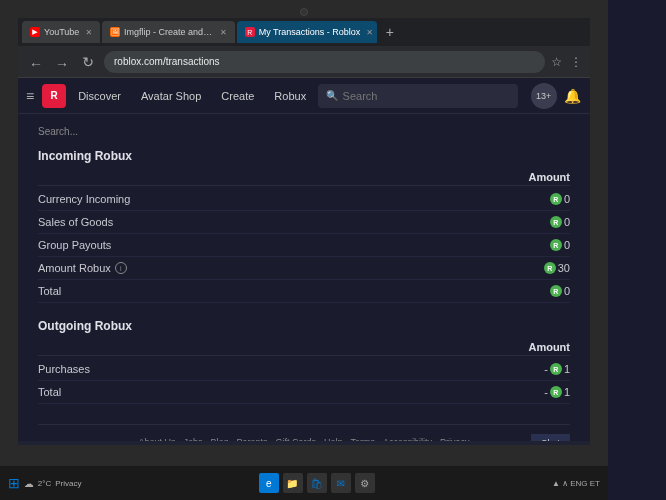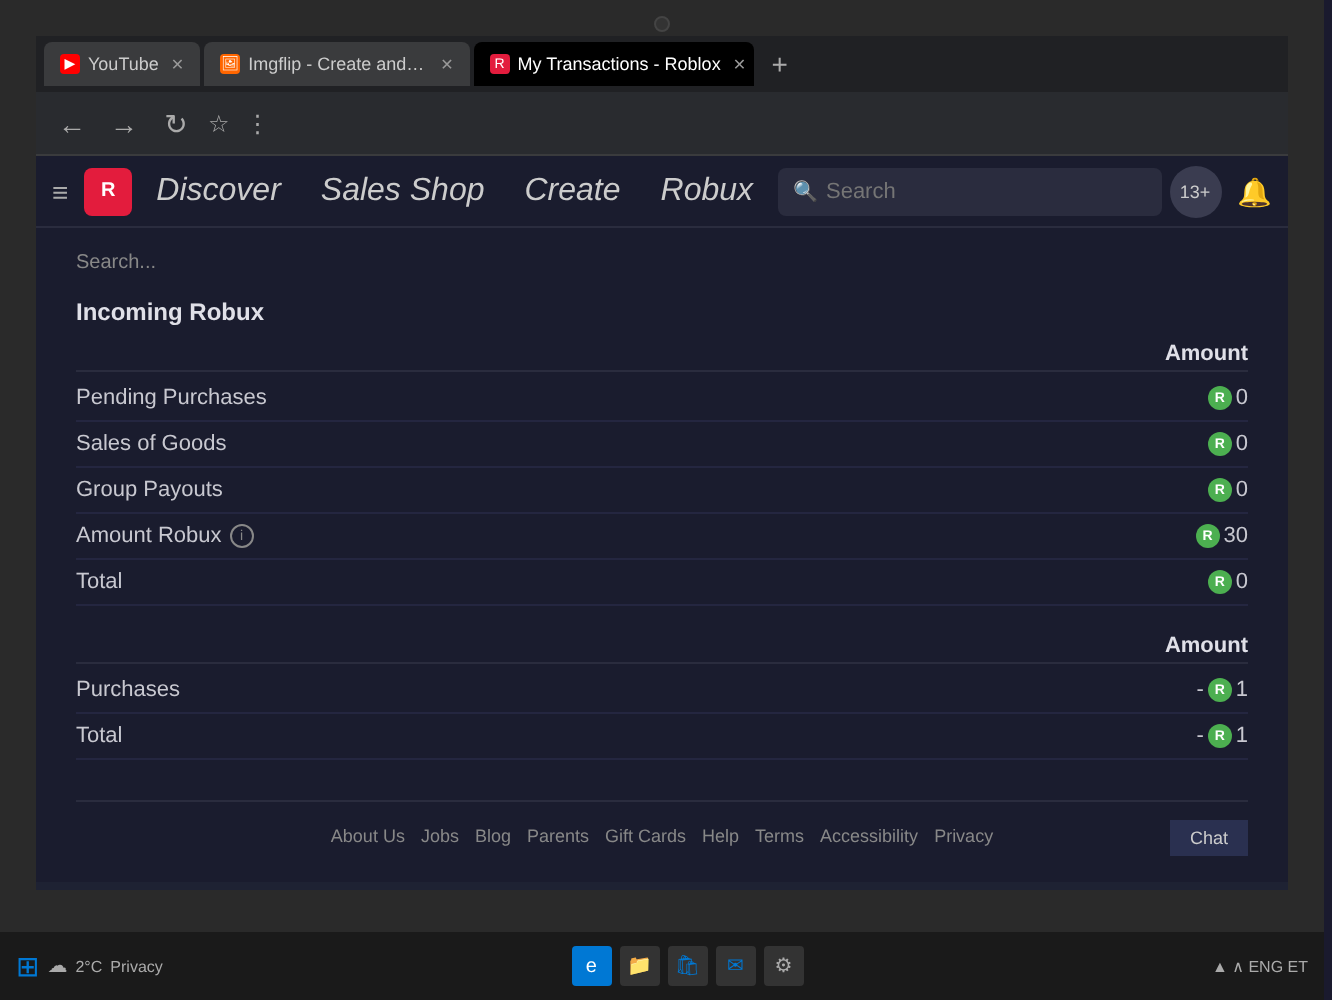--- a/index.html
+++ b/index.html
@@ -7,21 +7,21 @@
       width: 666px;
       height: 500px;
       background: #1a1a2e;
       font-family: Arial, sans-serif;
       overflow: hidden;
       position: relative;
     }
 
     
     .laptop-frame {
-      width: 662px;
+      width: 608px;
       height: 500px;
       background: #2a2a2a;
       position: relative;
     }
 
     
     .screen {
       position: absolute;
       top: 18px;
       left: 18px;
@@ -70,21 +70,21 @@
       color: #ccc;
       background: #3a3b3d;
       gap: 4px;
       max-width: 140px;
       overflow: hidden;
       white-space: nowrap;
       text-overflow: ellipsis;
     }
 
     .tab.active {
-      background: #000000;
+      background: #0c4a6e;
       color: #fff;
     }
 
     .tab-close {
       font-size: 8px;
       color: #999;
       cursor: pointer;
       margin-left: 2px;
       flex-shrink: 0;
     }
@@ -172,25 +172,24 @@
 
     .hamburger {
       color: #aaa;
       font-size: 14px;
       cursor: pointer;
       margin-right: 4px;
     }
 
     .nav-item {
       color: #ccc;
-      font-size: 16px;
+      font-size: 11px;
       padding: 0 8px;
       cursor: pointer;
       white-space: nowrap;
-      font-style: italic;
     }
 
     .search-bar {
       display: flex;
       align-items: center;
       background: #2a2c3e;
       border-radius: 4px;
       height: 24px;
       padding: 0 8px;
       gap: 4px;
@@ -423,32 +422,33 @@
           <span>My Transactions - Roblox</span>
           <span class="tab-close">✕</span>
         </div>
         <div class="new-tab-btn">+</div>
       </div>
 
       <div class="address-bar">
         <span class="nav-btn">←</span>
         <span class="nav-btn">→</span>
         <span class="nav-btn">↻</span>
+        <input class="url-input" type="text" value="roblox.com/transactions" style="">
         <div class="browser-actions">
           <span>☆</span>
           <span>⋮</span>
         </div>
       </div>
     </div>
 
     <div class="roblox-nav">
       <span class="hamburger">≡</span>
       <div class="roblox-logo">R</div>
       <span class="nav-item">Discover</span>
-      <span class="nav-item">Sales Shop</span>
+      <span class="nav-item">Avatar Shop</span>
       <span class="nav-item">Create</span>
       <span class="nav-item">Robux</span>
       <div class="search-bar">
         <span class="search-icon">🔍</span>
         <input class="search-input" type="text" placeholder="Search" style="">
       </div>
       <div class="nav-right">
         <div class="avatar-btn">
           <span>13+</span>
         </div>
@@ -458,21 +458,21 @@
 
     <div class="page-content">
       <div class="page-subtitle">Search...</div>
 
       <div class="section-header">Incoming Robux</div>
       <div class="table-header">
         <span>Amount</span>
       </div>
 
       <div class="table-row">
-        <span class="row-label">Pending Purchases</span>
+        <span class="row-label">Currency Incoming</span>
         <span class="row-value">
           <span class="robux-icon">R</span>
           <span>0</span>
         </span>
       </div>
 
       <div class="table-row">
         <span class="row-label">Sales of Goods</span>
         <span class="row-value">
           <span class="robux-icon">R</span>
@@ -502,20 +502,21 @@
       <div class="table-row">
         <span class="row-label">Total</span>
         <span class="row-value">
           <span class="robux-icon">R</span>
           <span>0</span>
         </span>
       </div>
 
       <div class="section-divider"></div>
 
+      <div class="section-header">Outgoing Robux</div>
       <div class="table-header">
         <span>Amount</span>
       </div>
 
       <div class="table-row">
         <span class="row-label">Purchases</span>
         <span class="row-value">
           <span>-</span>
           <span class="robux-icon">R</span>
           <span>1</span>

